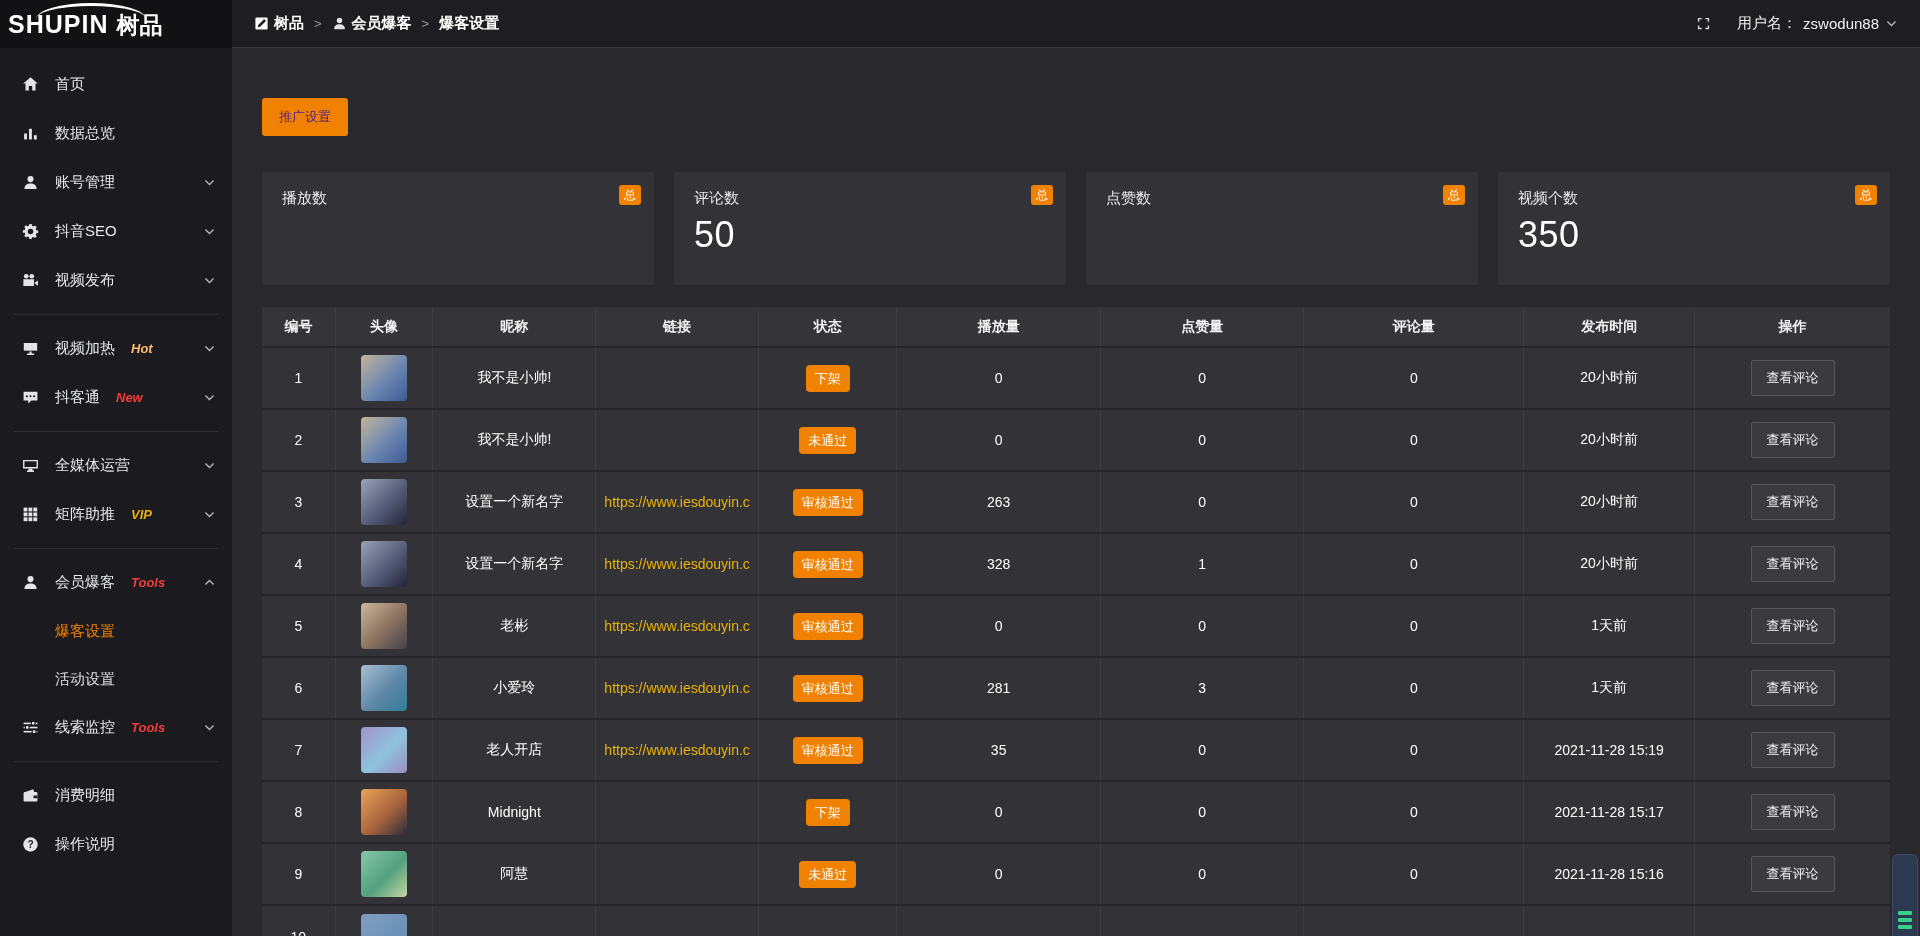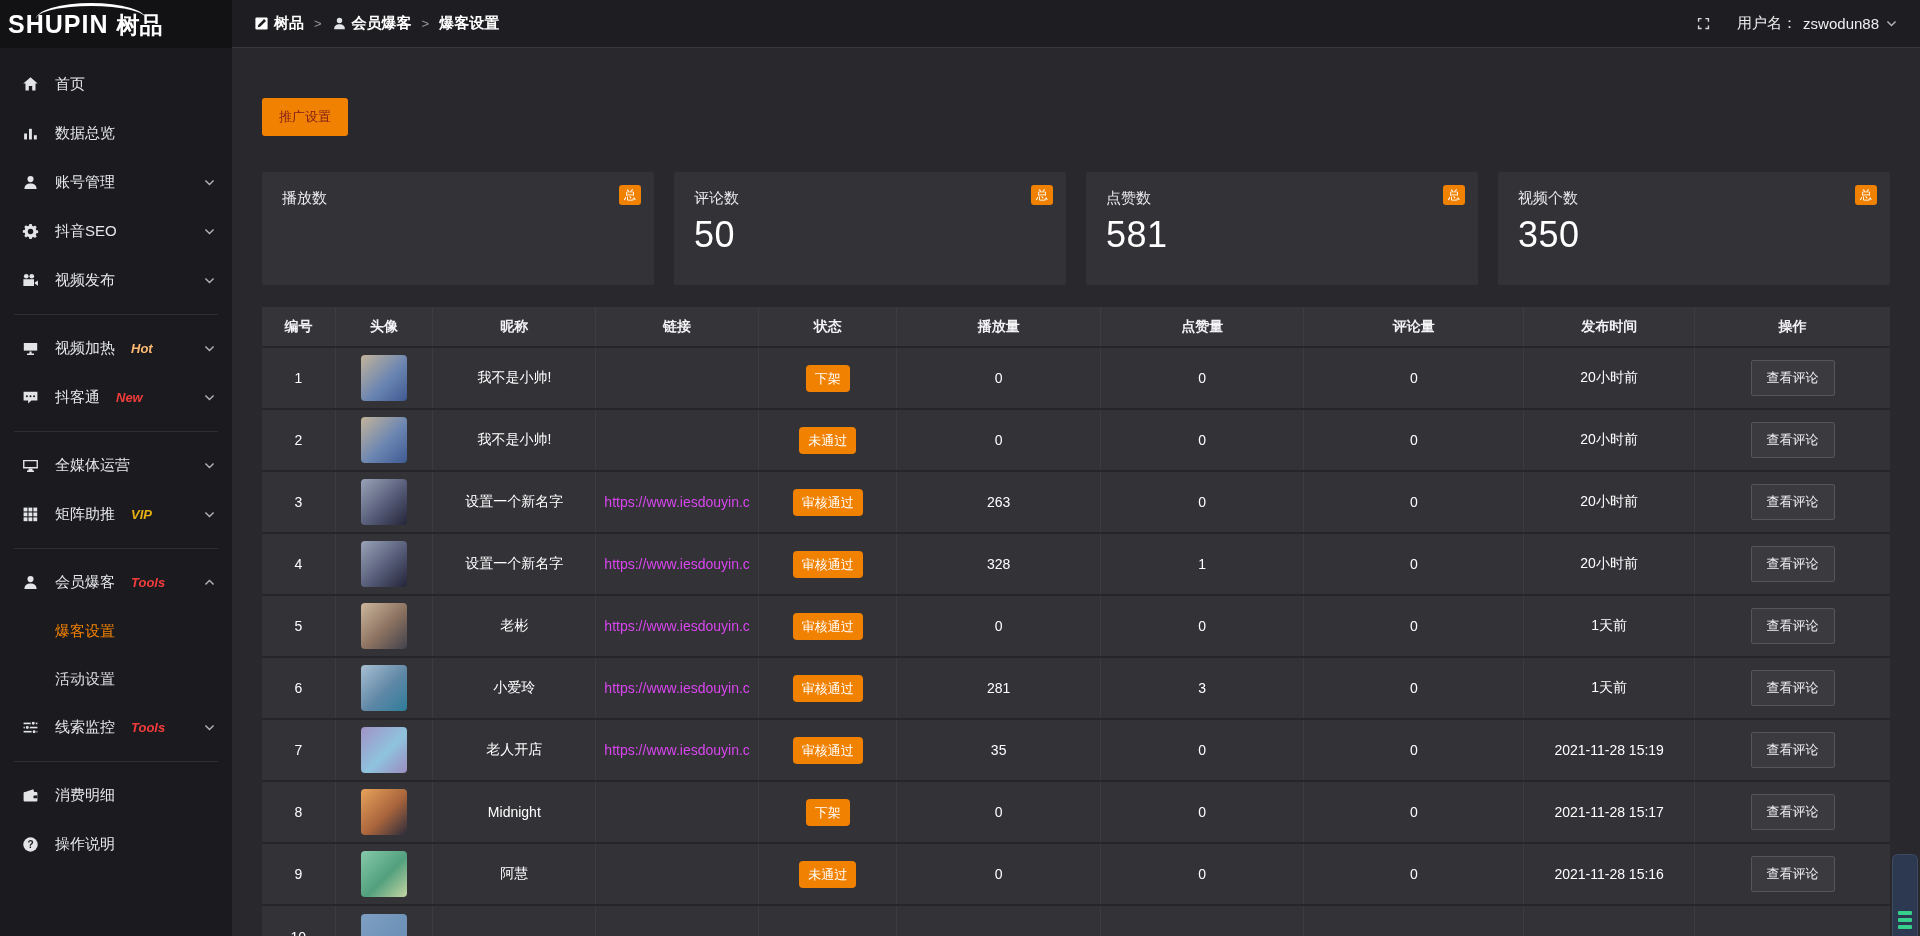--- a/index.html
+++ b/index.html
@@ -33,21 +33,21 @@
   .crumb { display:flex; align-items:center; gap:5px; cursor:pointer; }
   .crumb svg { width:15px; height:15px; }
   .crumb-sep { color:#97979b; margin:0 10px; font-size:13px; font-weight:normal; }
   .top-right { margin-left:auto; display:flex; align-items:center; gap:26px; color:#eee; font-size:15px; }
   .fs-icon svg { width:15px; height:15px; display:block; }
   .user-box { display:flex; align-items:center; gap:6px; cursor:pointer; }
 
   
   .content { position:absolute; left:232px; top:48px; right:0; bottom:0;
     background:#29292d; padding:0 30px; overflow:hidden; }
-  .promo-btn { margin-top:50px; display:inline-block; background:var(--accent,#f18101); color:#7f1d1d;
+  .promo-btn { margin-top:50px; display:inline-block; background:var(--accent,#f18101); color:#4c1d95;
     border:none; font-size:13px; padding:10px 17px; border-radius:3px; cursor:pointer;
     font-family:inherit; }
 
   .cards { display:flex; gap:20px; margin-top:36px; }
   .card { flex:1; height:113px; background:#323237; border-radius:2px; position:relative;
     padding:17px 20px; }
   .card-title { font-size:15px; color:#eaeaec; }
   .card-value { font-size:36px; color:#fff; margin-top:6px; letter-spacing:.5px; }
   .card-badge { position:absolute; top:13px; right:13px; background:var(--accent,#f18101);
     color:#fff; font-size:12px; padding:4px 5px; border-radius:3px; line-height:1; }
@@ -58,21 +58,21 @@
   th { height:40px; background:#343439; color:#f2f2f4; font-size:14px; font-weight:bold;
     border-bottom:2px solid #26262a; }
   th, td { border-right:1px solid #3c3c42; text-align:center; }
   th:last-child, td:last-child { border-right:none; }
   td { height:62px; color:#fff; font-size:14px; }
   tbody tr { border-top:2px solid #26262a; }
   tbody tr:first-child { border-top:none; }
   .avatar { width:46px; height:46px; border-radius:4px; margin:0 auto; }
   .status-badge { display:inline-block; background:var(--accent,#f18101); color:#fff;
     font-size:13px; padding:7px 9px; border-radius:4px; line-height:1; cursor:default; }
-  .link-cell { color:#d946ef; white-space:nowrap; overflow:hidden; padding:0 4px; cursor:pointer; }
+  .link-cell { color:#eab308; white-space:nowrap; overflow:hidden; padding:0 4px; cursor:pointer; }
   .action-btn { background:#3a3a3f; border:1px solid #55555c; color:#f0f0f2; font-size:13px;
     padding:8px 15px; border-radius:2px; cursor:pointer; font-family:inherit; }
 
   
   .float-widget { position:fixed; right:2px; bottom:0; width:26px; height:82px; background:#2c3950;
     border:1px solid #3c4a63; border-bottom:none; border-radius:6px 6px 0 0; z-index:9;
     display:flex; flex-direction:column; align-items:center; justify-content:flex-end;
     padding-bottom:7px; gap:3px; cursor:pointer; }
   .fw-bar { width:14px; height:4px; background:#35d08a; border-radius:1px; }
 </style>
@@ -334,21 +334,20 @@
         <div class="card-title">播放数</div>
         <span class="card-badge">总</span>
       </div>
       <div class="card">
         <div class="card-title">评论数</div>
         <div class="card-value">50</div>
         <span class="card-badge">总</span>
       </div>
       <div class="card">
         <div class="card-title">点赞数</div>
-        <div class="card-value">581</div>
         <span class="card-badge">总</span>
       </div>
       <div class="card">
         <div class="card-title">视频个数</div>
         <div class="card-value">350</div>
         <span class="card-badge">总</span>
       </div>
     </div>
 
   <div class="table-wrap">

